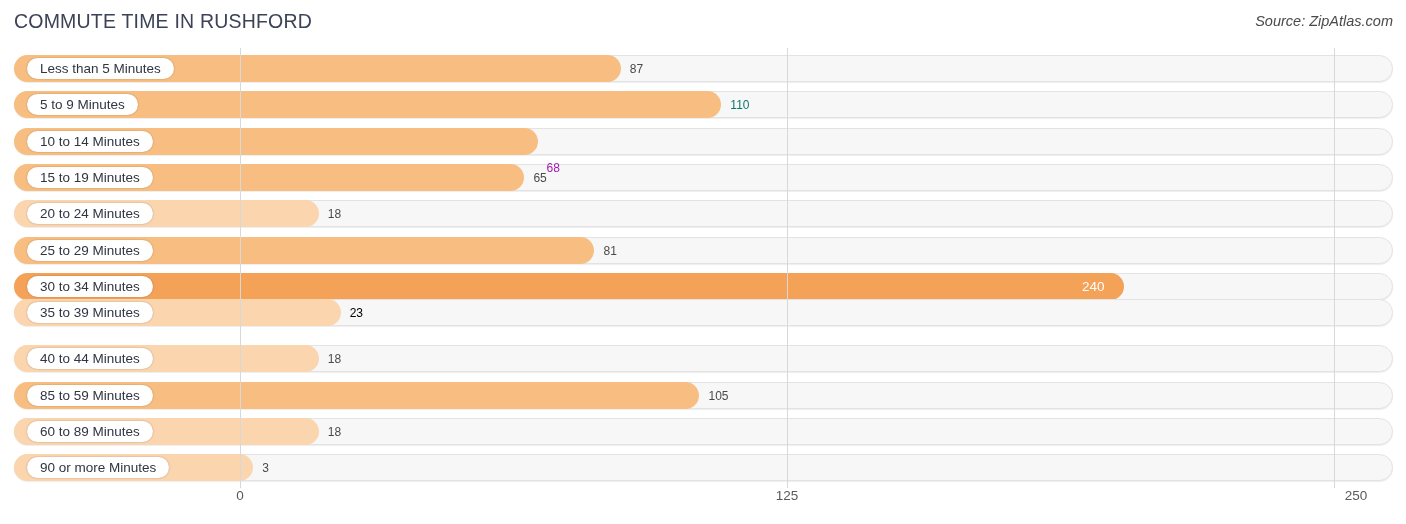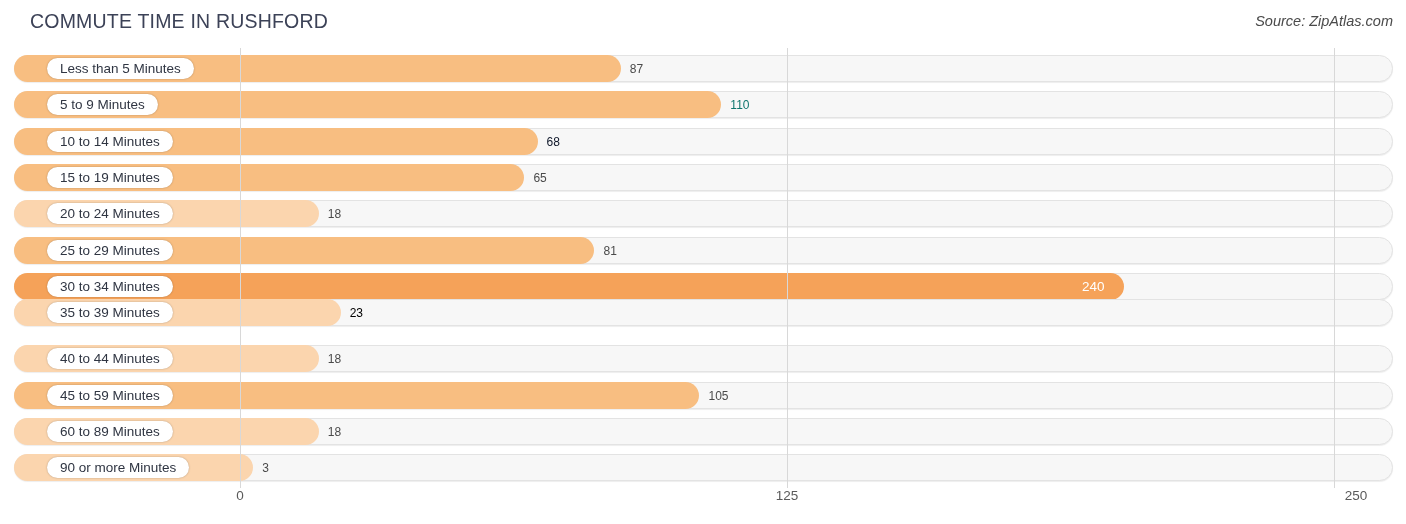--- a/index.html
+++ b/index.html
@@ -25,21 +25,20 @@
   }
   .chart-title {
     position: absolute;
     left: 14px;
     top: 10px;
     font-size: 19.5px;
     letter-spacing: 0.2px;
     color: #3c4257;
     font-weight: 400;
     white-space: nowrap;
-    margin-left: 16px;
   }
   .source-note {
     position: absolute;
     right: 13px;
     top: 13px;
     font-size: 14.5px;
     font-style: italic;
     font-weight: normal;
     color: #4a4a4a;
     white-space: nowrap;
@@ -116,21 +115,20 @@
     height: 21px;
     line-height: 21px;
     padding: 0 13px;
     background: #ffffff;
     border-radius: 11px;
     font-size: 13.5px;
     color: #2f3542;
     white-space: nowrap;
     box-shadow: 0 0 2px rgba(0,0,0,0.28);
     z-index: 2;
-    margin-left: 20px;
   }
 
   
   .value-out {
     position: absolute;
     top: 4px;
     height: 20px;
     line-height: 20px;
     font-size: 12px;
     color: #4a4a4a;
@@ -190,21 +188,21 @@
       <div class="row" style="top: 43.3px;">
         <div class="track"></div>
         <div class="bar" style="width: 707.36px; background: rgb(248, 190, 129);"></div>
         <div class="pill">5 to 9 Minutes</div>
         <div class="value-out" style="left: 716.36px; color: #0f766e;">110</div>
       </div>
       <div class="row" style="top: 79.6px;">
         <div class="track"></div>
         <div class="bar" style="width: 523.568px; background: rgb(248, 190, 129);"></div>
         <div class="pill">10 to 14 Minutes</div>
-        <div class="value-out" style="left: 532.568px; color: #0f172a;">68</div>
+        <div class="value-out" style="left: 532.568px; color: #a21caf; margin-top: 26px;">68</div>
       </div>
       <div class="row" style="top: 115.9px;">
         <div class="track"></div>
         <div class="bar" style="width: 510.44px; background: rgb(248, 190, 129);"></div>
         <div class="pill">15 to 19 Minutes</div>
         <div class="value-out" style="left: 519.44px; color: rgb(74, 74, 74);">65</div>
       </div>
       <div class="row" style="top: 152.2px;">
         <div class="track"></div>
         <div class="bar" style="width: 304.768px; background: rgb(251, 213, 174);"></div>
@@ -231,21 +229,21 @@
       </div>
       <div class="row" style="top: 297.4px;">
         <div class="track"></div>
         <div class="bar" style="width: 304.768px; background: rgb(251, 213, 174);"></div>
         <div class="pill">40 to 44 Minutes</div>
         <div class="value-out" style="left: 313.768px; color: rgb(74, 74, 74);">18</div>
       </div>
       <div class="row" style="top: 333.7px;">
         <div class="track"></div>
         <div class="bar" style="width: 685.48px; background: rgb(248, 190, 129);"></div>
-        <div class="pill">45 to 59 Minutes</div>
+        <div class="pill">85 to 59 Minutes</div>
         <div class="value-out" style="left: 694.48px; color: rgb(74, 74, 74);">105</div>
       </div>
       <div class="row" style="top: 370px;">
         <div class="track"></div>
         <div class="bar" style="width: 304.768px; background: rgb(251, 213, 174);"></div>
         <div class="pill">60 to 89 Minutes</div>
         <div class="value-out" style="left: 313.768px; color: rgb(74, 74, 74);">18</div>
       </div>
       <div class="row" style="top: 406.3px;">
         <div class="track"></div>

